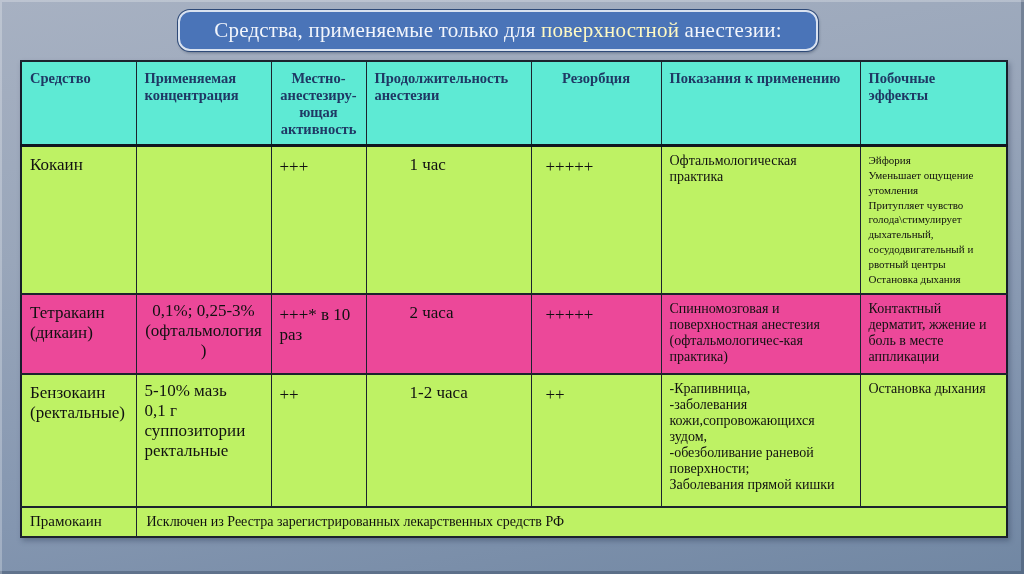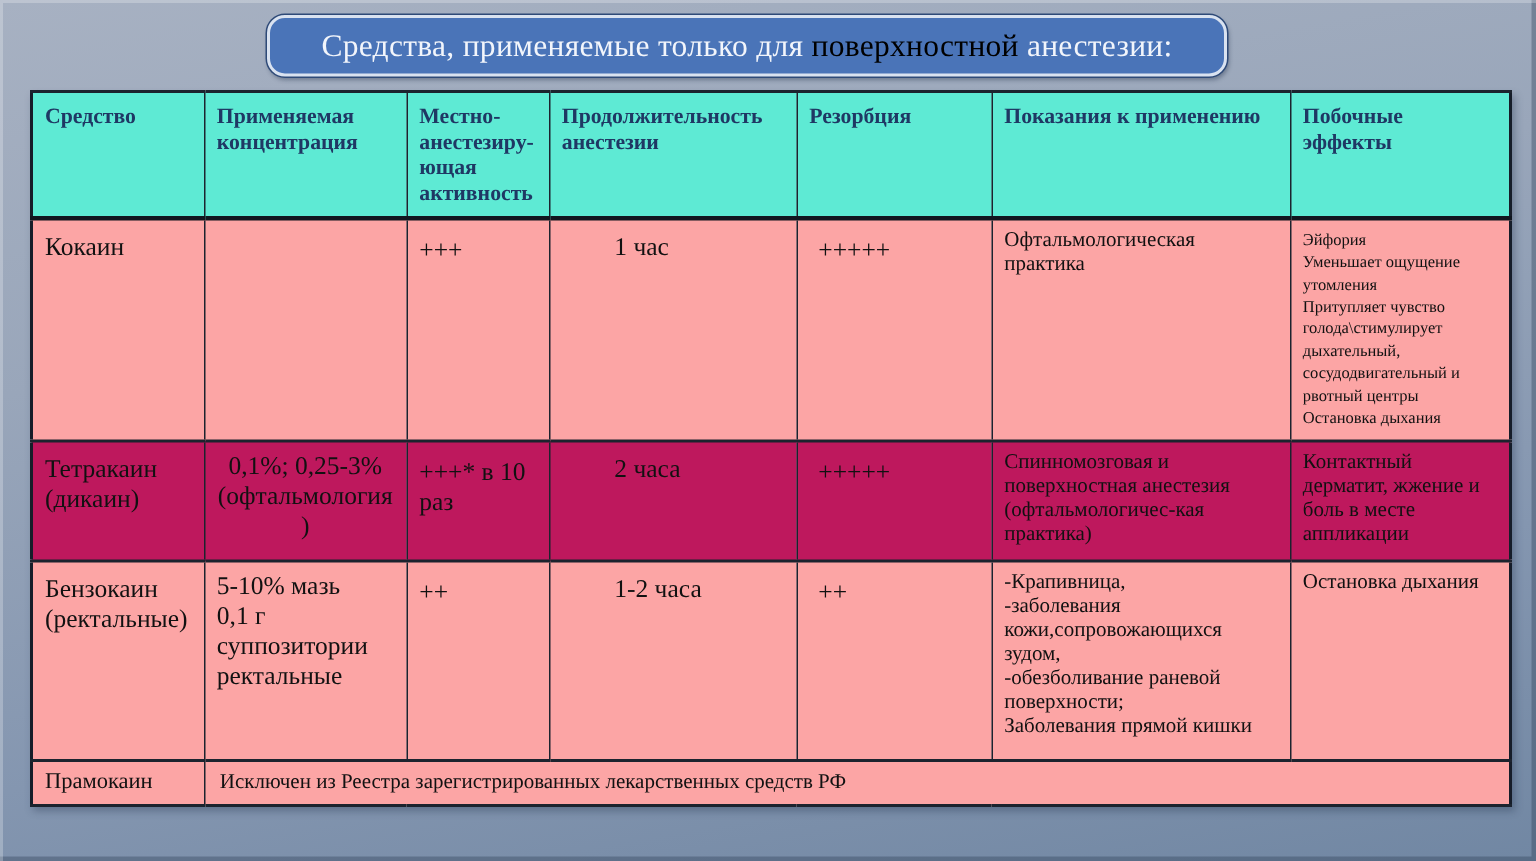--- a/index.html
+++ b/index.html
@@ -24,21 +24,21 @@
     width: 640px; height: 41px;
     background: #4a74b8;
     border: 2px solid #d9e2f0;
     border-radius: 12px;
     box-shadow: 0 0 0 1px #2e4a78, 1px 2px 3px rgba(30,45,70,0.4);
     display: flex; align-items: center; justify-content: center;
     color: #f2f5fb;
     font-size: 21px;
     letter-spacing: 0.2px;
   }
-  .title-box .hl { color: #000000; }
+  .title-box .hl { color: #fef9c3; }
 
   
   table.main {
     position: absolute;
     left: 20px; top: 60px;
     width: 986px;
     border-collapse: collapse;
     table-layout: fixed;
     background: #e9ecf5;
     border: 2px solid #161d29;
@@ -57,24 +57,24 @@
   }
   thead th {
     background: #5eead4;
     color: #1f3864;
     font-weight: bold;
     font-size: 14.5px;
     text-align: left;
     border-bottom: 3px solid #10161f;
     padding-top: 8px;
   }
-  thead th.center { }
+  thead th.center { text-align: center; }
 
-  tr.band-a td { background: #fca5a5; }
-  tr.band-b td { background: #be185d; }
+  tr.band-a td { background: #bef264; }
+  tr.band-b td { background: #ec4899; }
 
   td.col-drug  { font-size: 17px; padding-top: 8px; }
   td.col-conc  { font-size: 17px; }
   td.col-conc.center { text-align: center; }
   td.col-act   { font-size: 17px; padding-top: 10px; }
   td.col-dur   { font-size: 17px; padding-top: 8px; padding-left: 43px; }
   td.col-res   { font-size: 17px; padding-top: 10px; padding-left: 14px; }
   td.col-ind   { font-size: 14px; }
   td.col-side  { font-size: 14px; }
   td.col-side.small { font-size: 11px; line-height: 1.35; }

